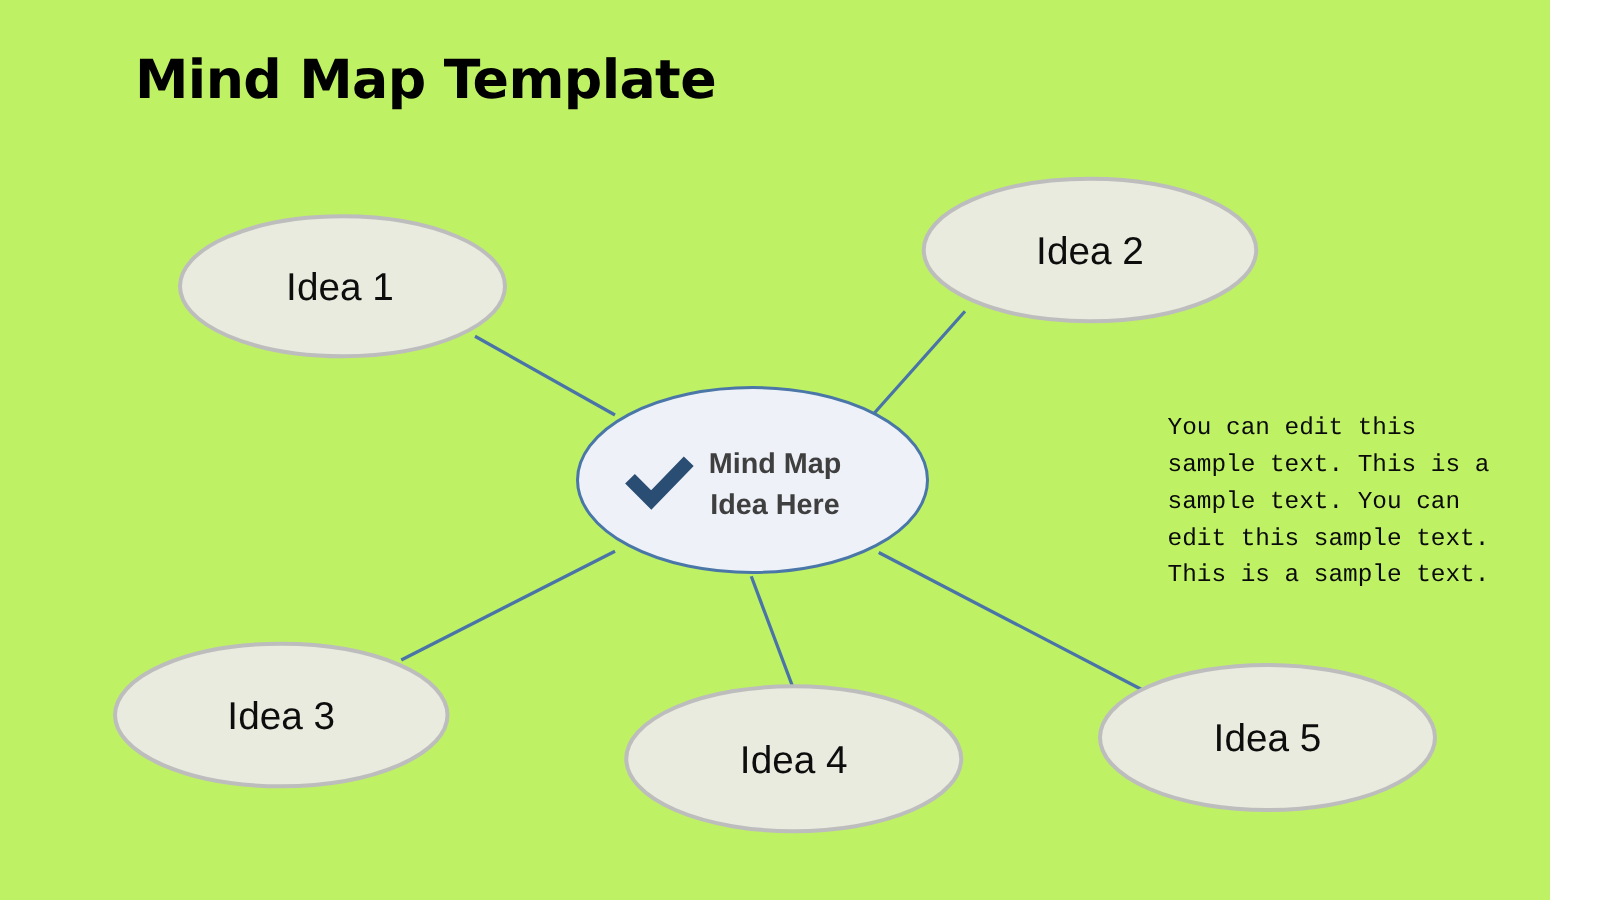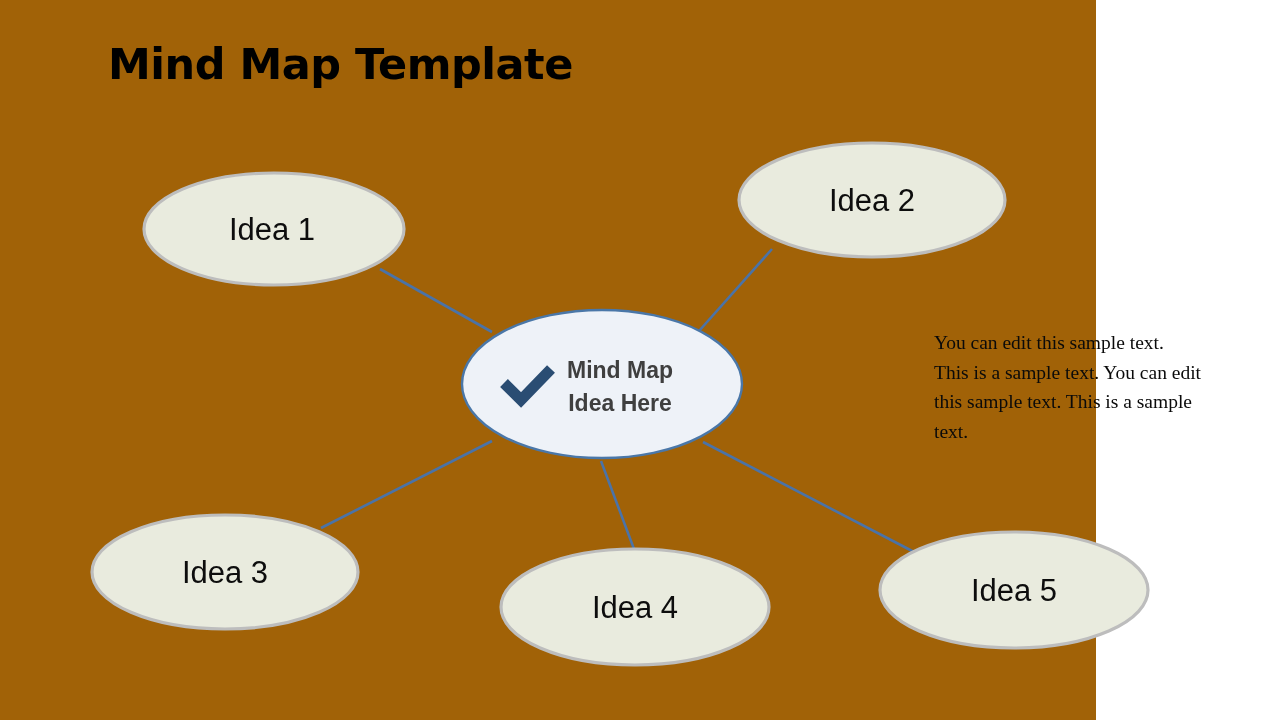--- a/index.html
+++ b/index.html
@@ -10,23 +10,23 @@
   }
   body {
     width: 1280px;
     height: 720px;
     overflow: hidden;
     font-family: "Liberation Sans", sans-serif;
     -webkit-font-smoothing: antialiased;
   }
   #slide {
     position: relative;
-    width: 1096px;
+    width: 1240px;
     height: 720px;
-    background: #a16207;
+    background: #bef264;
   }
   
   #page-title {
     position: absolute;
     left: 108px;
     top: 36px;
     font-family: "DejaVu Sans", sans-serif;
     font-size: 43px;
     font-weight: bold;
     letter-spacing: -0.5px;
@@ -55,21 +55,21 @@
     font-weight: bold;
     fill: #3f3f3f;
     text-anchor: middle;
   }
   
   #side-text {
     position: absolute;
     left: 934px;
     top: 328px;
     width: 268px;
-    font-family: Liberation Serif, serif;
+    font-family: Liberation Mono, monospace;
     font-size: 19.5px;
     line-height: 29.5px;
     color: #0a0a0a;
   }
 </style>
 </head>
 <body>
 
 <div id="slide">
 

